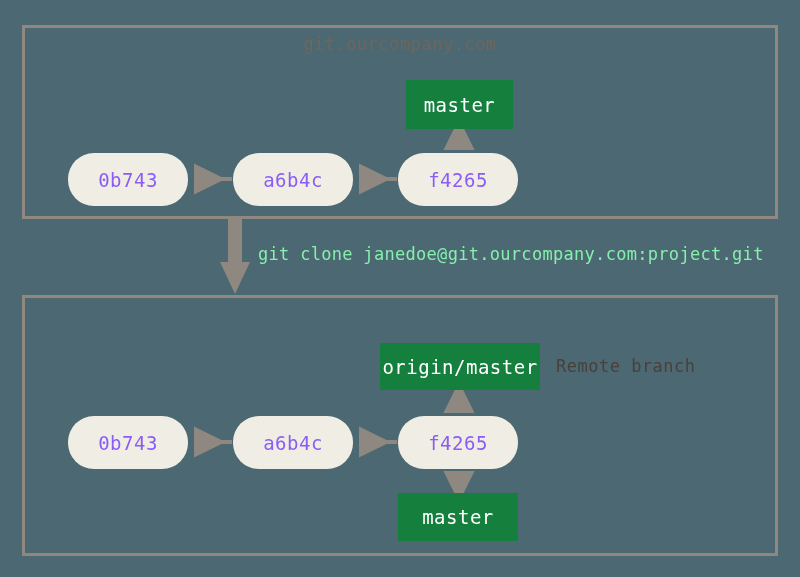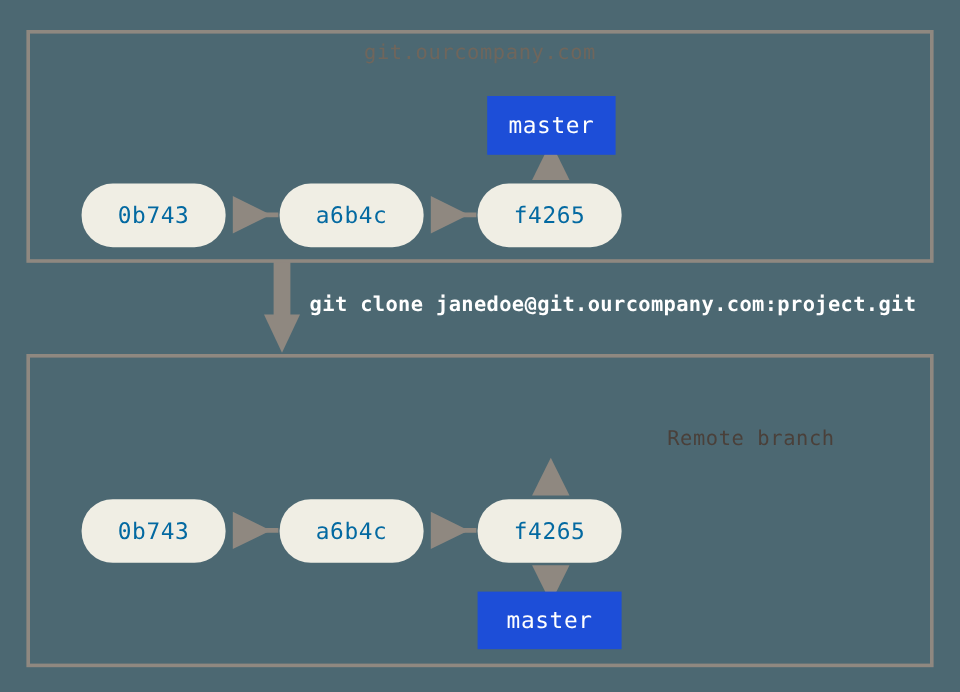--- a/index.html
+++ b/index.html
@@ -38,32 +38,32 @@
   #title-remote { top: 34px; }
   #title-local  { top: 305px; }
 
   
   .commit {
     position: absolute;
     width: 120px;
     height: 53px;
     background: #f0eee4;
     border-radius: 26px;
-    color: #0369a1;
+    color: #8b5cf6;
     font-size: 19px;
     display: flex;
     align-items: center;
     justify-content: center;
     letter-spacing: 0.5px;
   }
 
   
   .branchbox {
     position: absolute;
-    background: #1d4ed8;
+    background: #15803d;
     color: #ffffff;
     font-size: 19px;
     display: flex;
     align-items: center;
     justify-content: center;
     letter-spacing: 0.5px;
   }
 
   
   .annotation {
@@ -73,23 +73,23 @@
     font-weight: normal;
     white-space: nowrap;
     letter-spacing: 0.5px;
   }
 
   
   #clone-cmd {
     position: absolute;
     left: 258px;
     top: 244px;
-    color: #ffffff;
+    color: #86efac;
     font-size: 17px;
-    font-weight: bold;
+    font-weight: normal;
     white-space: nowrap;
     letter-spacing: 0.3px;
   }
 
   
   #arrows {
     position: absolute;
     left: 0; top: 0;
     width: 800px; height: 577px;
     pointer-events: none;
@@ -134,20 +134,21 @@
   <div class="branchbox" id="remote-master" style="left:406px; top:80px; width:107px; height:49px;">master</div>
 
   <div class="commit" style="left:68px; top:153px;">0b743</div>
   <div class="commit" style="left:233px; top:153px;">a6b4c</div>
   <div class="commit" style="left:398px; top:153px;">f4265</div>
 
   <div id="clone-cmd">git clone janedoe@git.ourcompany.com:project.git</div>
 
   <div class="panel" id="panel-local"></div>
 
+  <div class="branchbox" id="local-origin-master" style="left:380px; top:343px; width:160px; height:47px;">origin/master</div>
   <div class="annotation" style="left:556px; top:356px;">Remote branch</div>
 
   <div class="commit" style="left:68px; top:416px;">0b743</div>
   <div class="commit" style="left:233px; top:416px;">a6b4c</div>
   <div class="commit" style="left:398px; top:416px;">f4265</div>
 
   <div class="branchbox" id="local-master" style="left:398px; top:493px; width:120px; height:48px;">master</div>
 
 </div>
 

